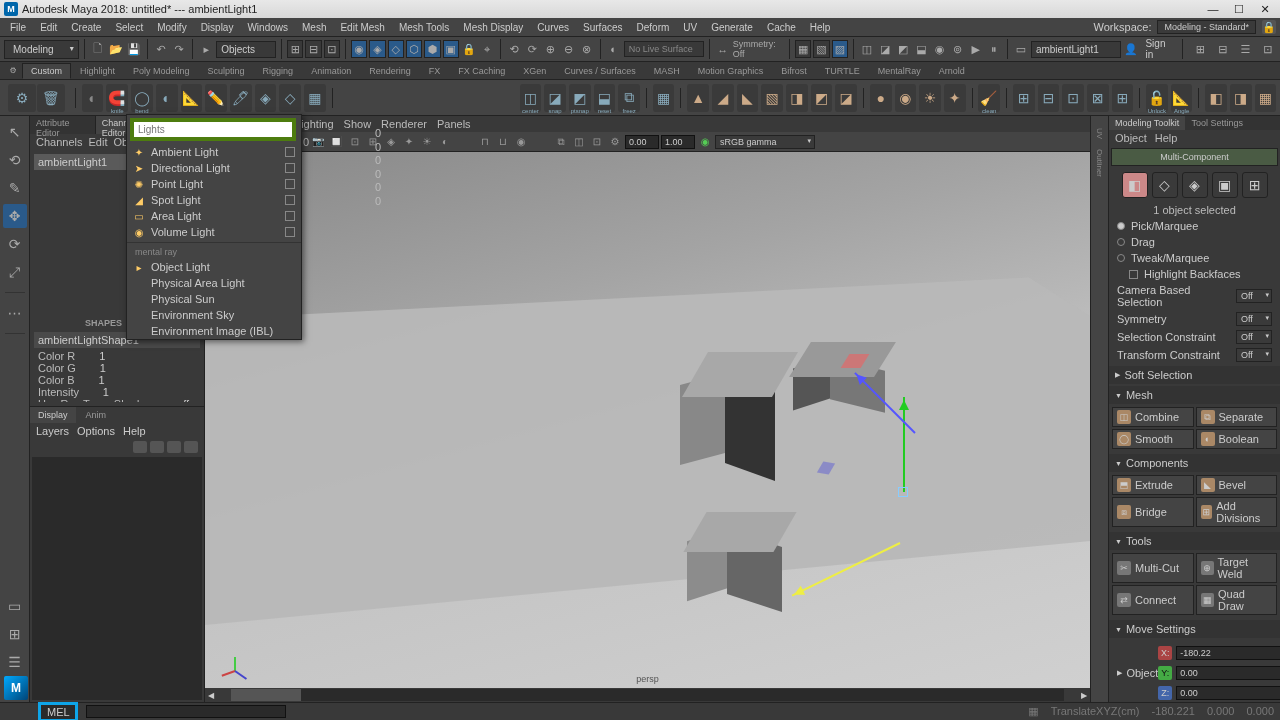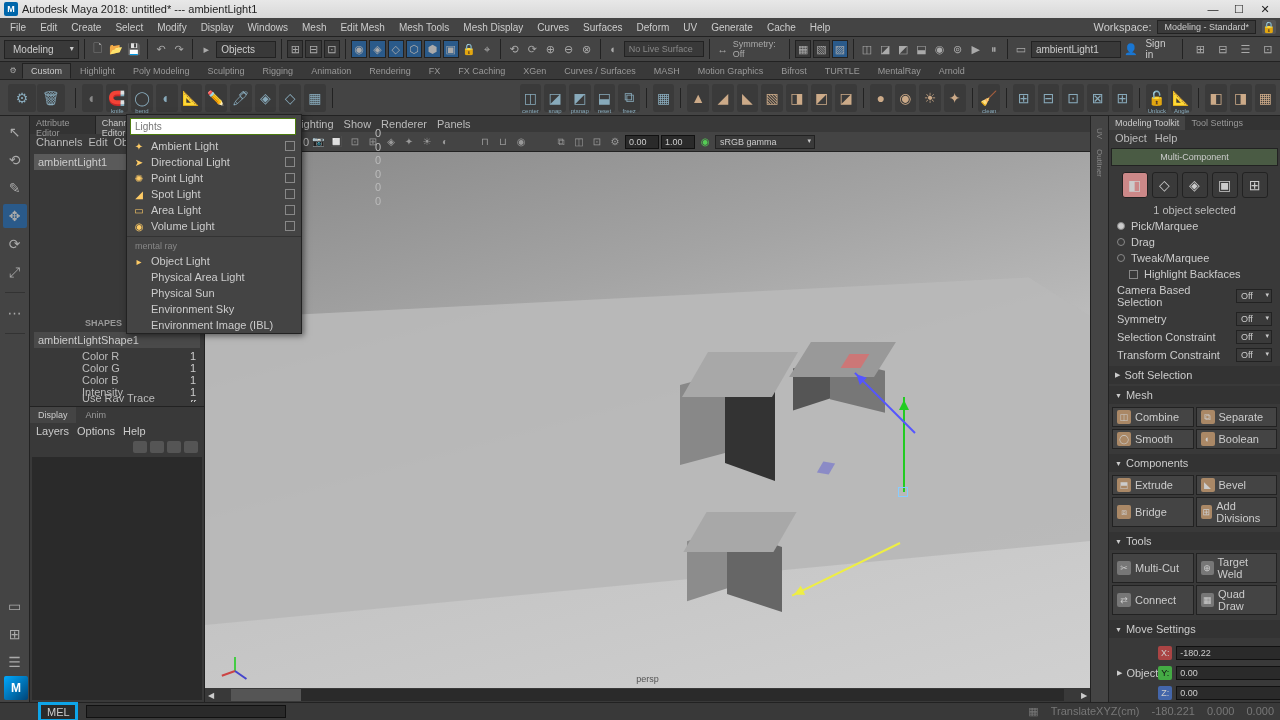--- a/index.html
+++ b/index.html
@@ -55,36 +55,36 @@
 
 
 .channelbox { width: 175px; background: #393939; border-right: 1px solid #222; display: flex; flex-direction: column; position: relative; }
 .cb-tabs { display: flex; height: 18px; background: #333; }
 .cb-tab { padding: 2px 6px; font-size: 9px; color: #999; cursor: pointer; border-right: 1px solid #222; }
 .cb-tab.active { background: #444; color: #ccc; }
 .cb-menu { display: flex; gap: 6px; padding: 2px 6px; font-size: 9px; color: #bbb; }
 .cb-menu span { cursor: pointer; }
 .cb-body { flex: 1; padding: 4px; font-size: 9px; overflow: hidden; }
 .cb-objname { background: #5a5a5a; padding: 2px 4px; margin-bottom: 4px; }
-.cb-row { display: flex; justify-content: space-between; padding: 1px 4px; height: 12px; align-items: center; margin-left: 44px; }
+.cb-row { display: flex; justify-content: flex-start; padding: 1px 4px; height: 12px; align-items: center; }
 .cb-row .lbl { color: #bbb; }
 .cb-row .val { color: #ccc; width: 30px; text-align: right; }
 .cb-section { color: #999; padding: 4px 4px 2px; font-weight: bold; font-size: 9px; margin-left: 47px; }
 .cb-shapename { background: #4a4a4a; padding: 2px 4px; margin: 2px 0; }
 .cb-display { display: flex; gap: 2px; border-top: 1px solid #222; margin-top: 4px; }
 .cb-dtab { padding: 3px 8px; font-size: 9px; color: #999; cursor: pointer; }
 .cb-dtab.active { background: #444; color: #ccc; }
 .cb-layermenu { display: flex; gap: 8px; padding: 2px 6px; font-size: 9px; }
 .cb-layerbtns { display: flex; justify-content: flex-end; gap: 3px; padding: 2px 6px; }
 .cb-lbtn { width: 14px; height: 12px; background: #555; border-radius: 2px; cursor: pointer; }
 .cb-layerarea { flex: 1; background: #2a2a2a; margin: 2px; min-height: 180px; }
 
 
 .lights-popup { position: absolute; left: 126px; top: 114px; width: 176px; background: #444; border: 1px solid #222; z-index: 100; box-shadow: 2px 2px 6px rgba(0,0,0,0.5); }
-.lights-search { width: calc(100% - 8px); margin: 3px; background: #fff; border: 1px solid #4d7c0f; padding: 2px 4px; font-size: 10px; color: #888; }
+.lights-search { width: calc(100% - 8px); margin: 3px; background: #fff; border: 4px solid #4d7c0f; padding: 2px 4px; font-size: 10px; color: #888; }
 .lights-item { display: flex; align-items: center; padding: 2px 6px; cursor: pointer; font-size: 10px; gap: 6px; }
 .lights-item .licon { width: 12px; height: 12px; display: flex; align-items: center; justify-content: center; font-size: 10px; color: #fc6; }
 .lights-item .opt { margin-left: auto; width: 10px; height: 10px; border: 1px solid #888; }
 .lights-sep { height: 1px; background: #333; margin: 2px 0; }
 .lights-sublabel { font-size: 9px; color: #888; padding: 2px 8px; }
 
 
 .viewport-wrap { flex: 1; display: flex; flex-direction: column; background: #393939; }
 .vp-menu { height: 16px; display: flex; align-items: center; padding: 0 6px; gap: 10px; font-size: 9px; color: #bbb; }
 .vp-menu span { cursor: pointer; }

